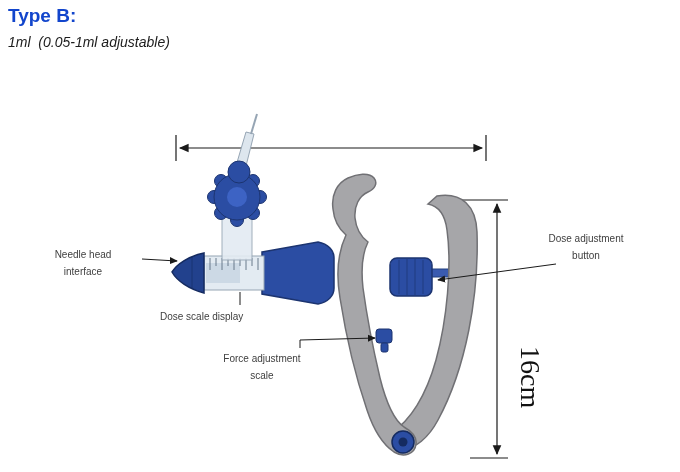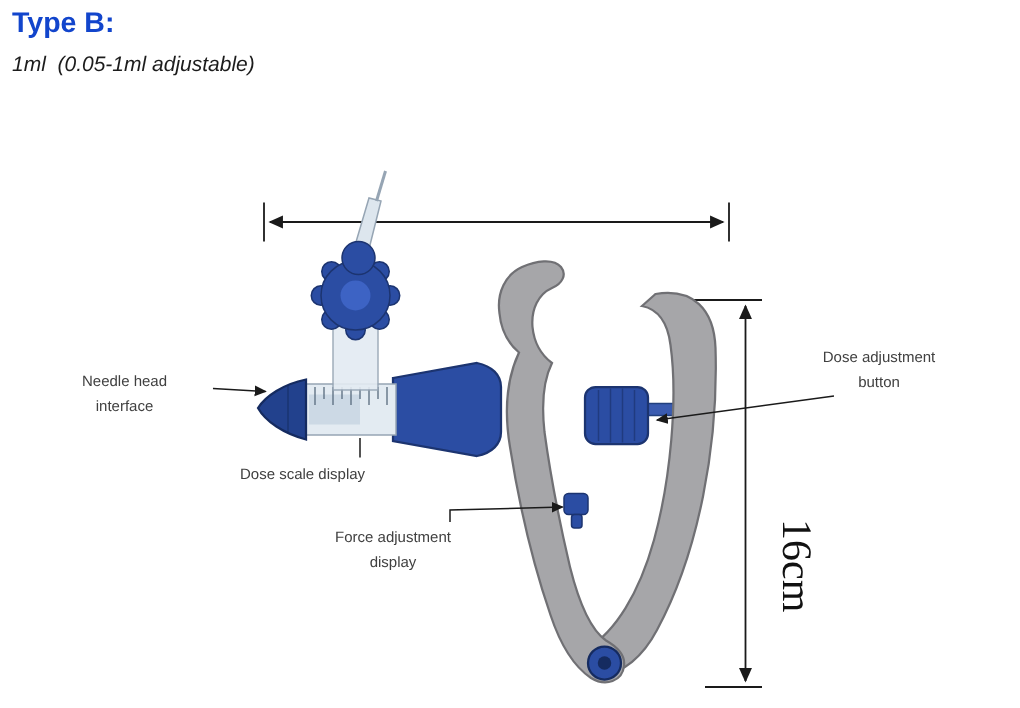--- a/index.html
+++ b/index.html
@@ -123,17 +123,17 @@
       <line x1="556" y1="264" x2="438" y2="280" marker-end="url(#arr)"></line>
     </g>
   </svg>
 
   <div class="dim dim-h" style="left:546px;top:346px">16cm</div>
 
   <div class="callout" style="left:160px;top:308px">Dose scale display</div>
   <div class="callout" style="left:24px;top:246px;width:118px;text-align:center">Needle head
 interface</div>
   <div class="callout" style="left:196px;top:350px;width:132px;text-align:center">Force adjustment
-display</div>
+scale</div>
   <div class="callout" style="left:520px;top:230px;width:132px;text-align:center">Dose adjustment
 button</div>
 
 </div>
 
 </body></html>

